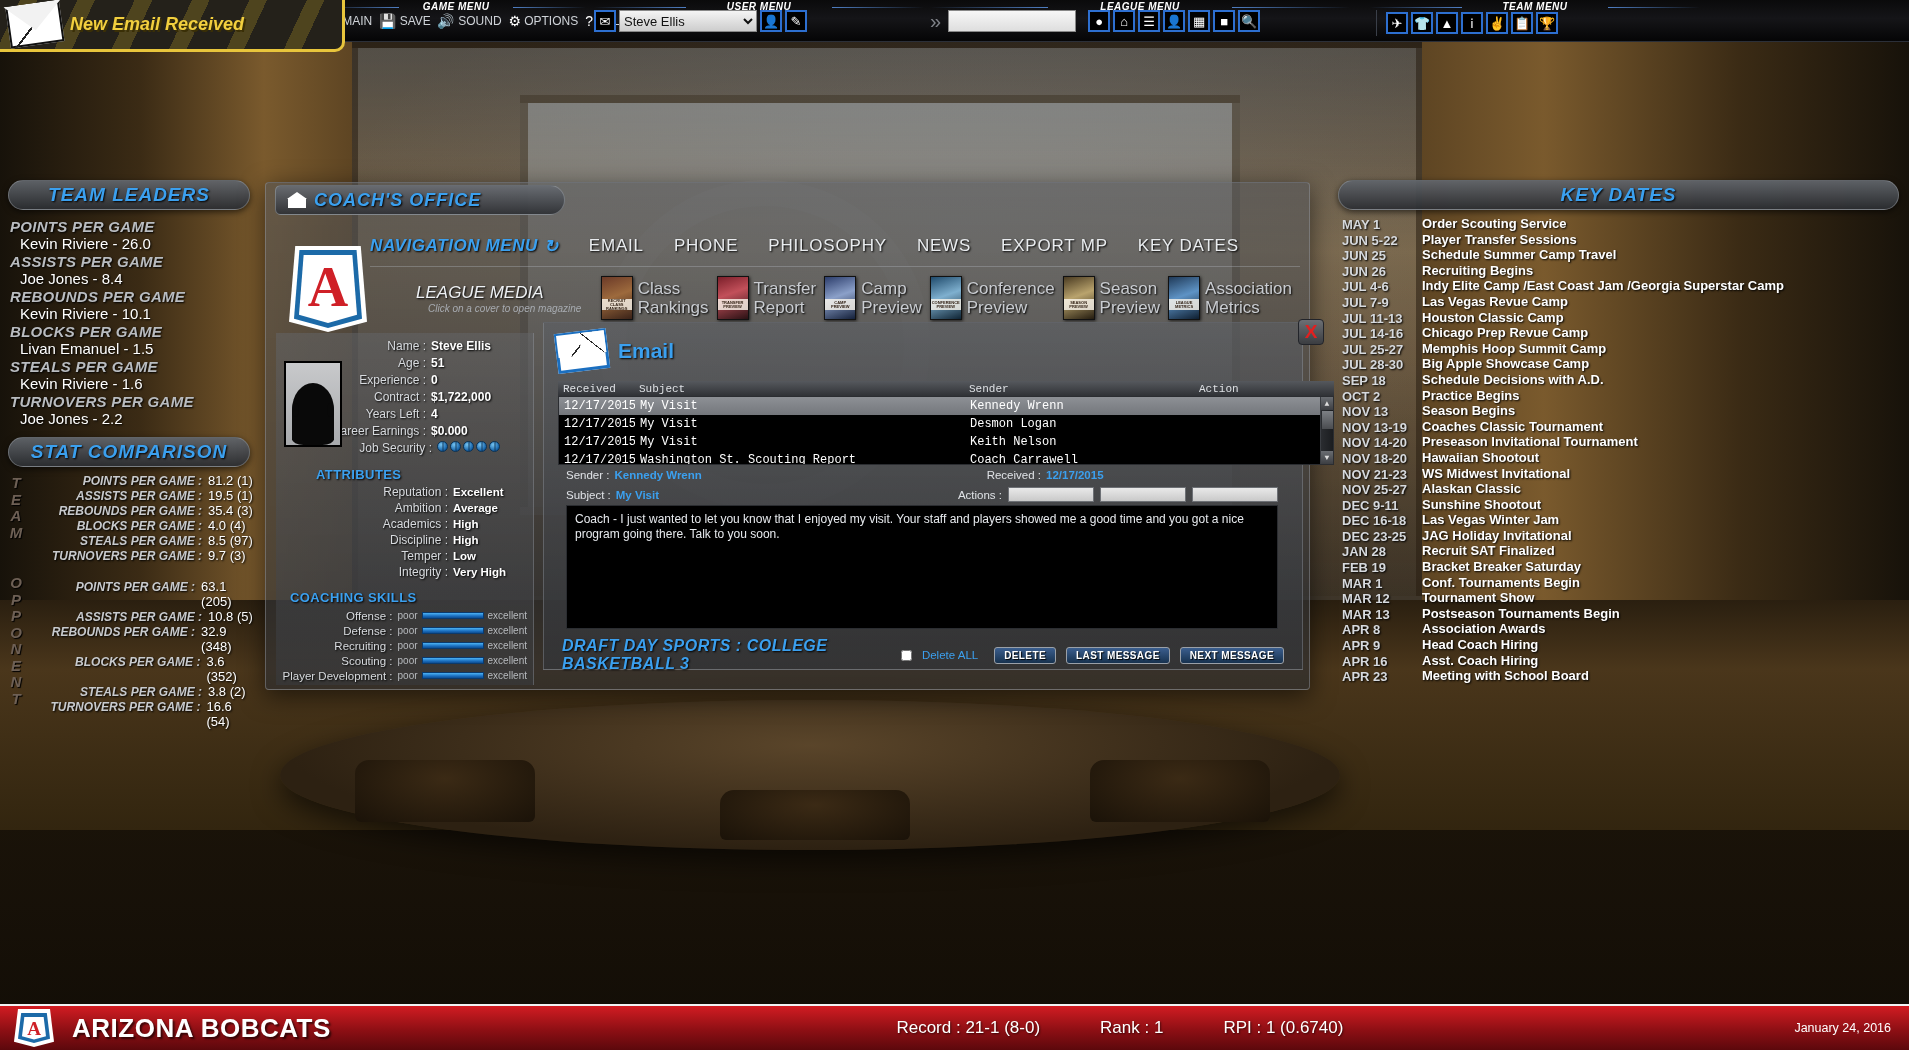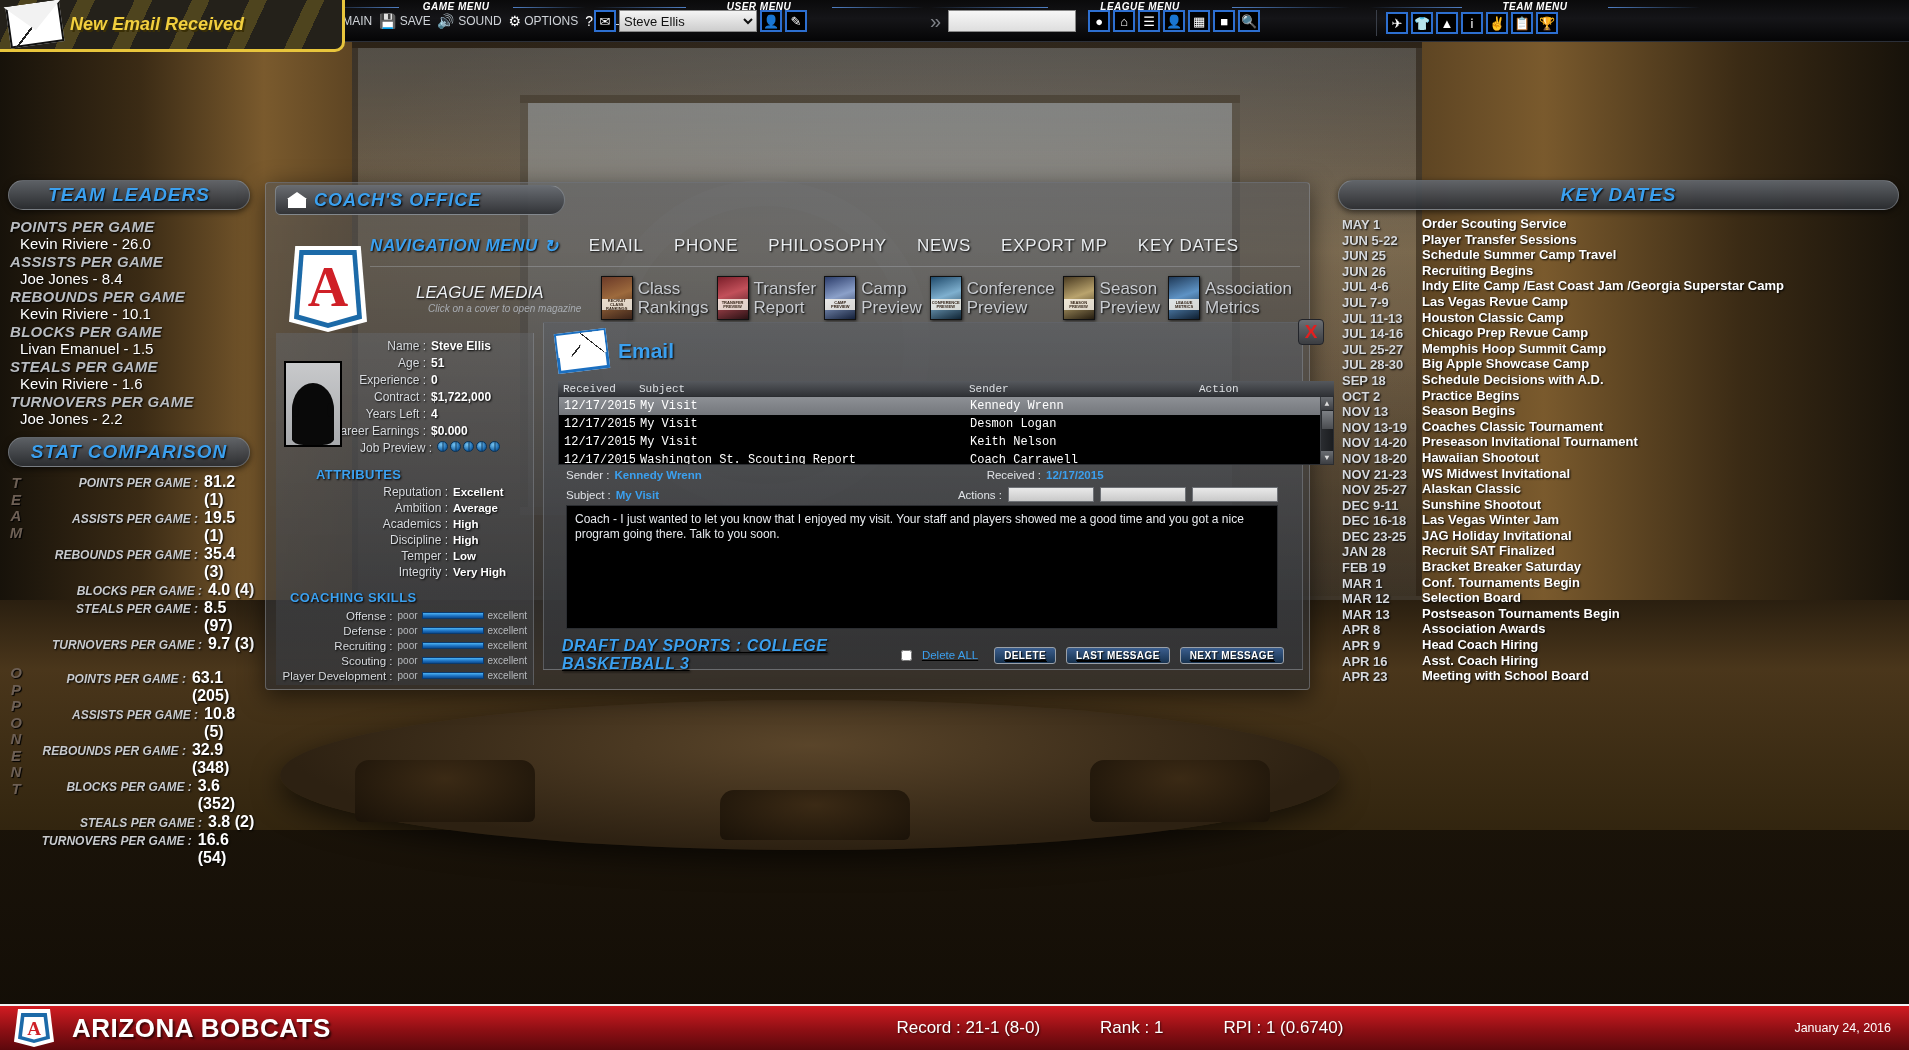--- a/index.html
+++ b/index.html
@@ -147,21 +147,21 @@
     position:absolute; left: 8px; width: 16px;
     font-size: 15px; font-weight:bold; font-style:italic; color:#6e6055;
     text-shadow:1px 1px 1px #000; line-height: 16.5px; text-align:center;
   }
   .sc-rows { padding-left: 30px; margin-top: 6px; }
   .sc-row { display:flex; align-items:baseline; }
   .sc-lbl {
     width: 178px; text-align:right; font-size:12px; font-weight:bold; font-style:italic;
     color:#c8cacd; text-shadow:1px 1px 2px #000; padding-right:6px;
   }
-  .sc-val { font-size:16px; font-weight:bold; color:#ffffff; text-shadow:1px 1px 2px #000; }
+  .sc-val { font-size:13px; font-weight:normal; color:#ffffff; text-shadow:1px 1px 2px #000; }
 
   
   #rightbar { position:absolute; left:1330px; top:180px; width:579px; height:640px; z-index:20; }
   .kd-hdr { margin: 0 10px 0 8px; }
   .kd-rows { margin-top: 7px; padding-left: 6px; }
   .kd-row { display:flex; align-items:flex-start; min-height: 15.6px; }
   .kd-date {
     width: 86px; flex:0 0 86px; font-size:13px; font-weight:bold; color:#d6d9dd;
     text-shadow:1px 1px 2px #000; padding-left: 6px;
   }
@@ -361,21 +361,21 @@
     width: 86px; height: 15px; margin-left: 6px; border:1px solid #6d7075;
     background: linear-gradient(180deg,#e9e9e9,#c9c9c9);
   }
   #mailBody {
     position:absolute; left:22px; top:182px; width:712px; height:124px;
     background:#000; border:1px solid #2b2d31; color:#e7eaee; font-size:12px;
     padding: 6px 18px 6px 8px; line-height: 1.25; overflow:hidden;
   }
   #footerbar {
     position:absolute; left:0; bottom:0; width:100%; height:28px;
-    display:flex; align-items:center; padding-left:18px; gap:10px;text-decoration:underline;
+    display:flex; align-items:center; padding-left:18px; gap:10px;
   }
   #footerbar .brand {
     color:#3ba0ef; font-style:italic; font-weight:bold; font-size:16px;
     letter-spacing:.5px; text-shadow:1px 1px 2px #000; flex:1;
   }
   .del-all { color:#3ba0ef; font-size:11.5px; }
   .btn {
     height: 17px; padding: 0 9px; border:1px solid #9aa0a8; border-radius: 3px;
     background: linear-gradient(180deg,#3b5e8e,#17324f);
     color:#fff; font-size:10px; font-weight:bold; letter-spacing:.4px;
@@ -695,21 +695,21 @@
         <div class="kd-row">
           <div class="kd-date">FEB 19</div>
           <div class="kd-ev">Bracket Breaker Saturday</div>
         </div>
         <div class="kd-row">
           <div class="kd-date">MAR 1</div>
           <div class="kd-ev">Conf. Tournaments Begin</div>
         </div>
         <div class="kd-row">
           <div class="kd-date">MAR 12</div>
-          <div class="kd-ev">Selection Board</div>
+          <div class="kd-ev">Tournament Show</div>
         </div>
         <div class="kd-row">
           <div class="kd-date">MAR 13</div>
           <div class="kd-ev">Postseason Tournaments Begin</div>
         </div>
         <div class="kd-row">
           <div class="kd-date">APR 8</div>
           <div class="kd-ev">Association Awards</div>
         </div>
         <div class="kd-row">
@@ -829,21 +829,21 @@
         <div class="cc-row">
           <span class="cc-lbl">Years Left :</span>
           <span class="cc-val">4</span>
         </div>
         <div class="cc-row">
           <span class="cc-lbl">Career Earnings :</span>
           <span class="cc-val">$0.000</span>
         </div>
       </div>
     <div class="cc-row">
-      <span class="cc-lbl">Job Preview :</span>
+      <span class="cc-lbl">Job Security :</span>
       <span class="cc-val">
         <span class="balls" id="jobSecurity">
             <span class="ball"></span>
             <span class="ball"></span>
             <span class="ball"></span>
             <span class="ball"></span>
             <span class="ball"></span>
           </span>
       </span>
     </div>

